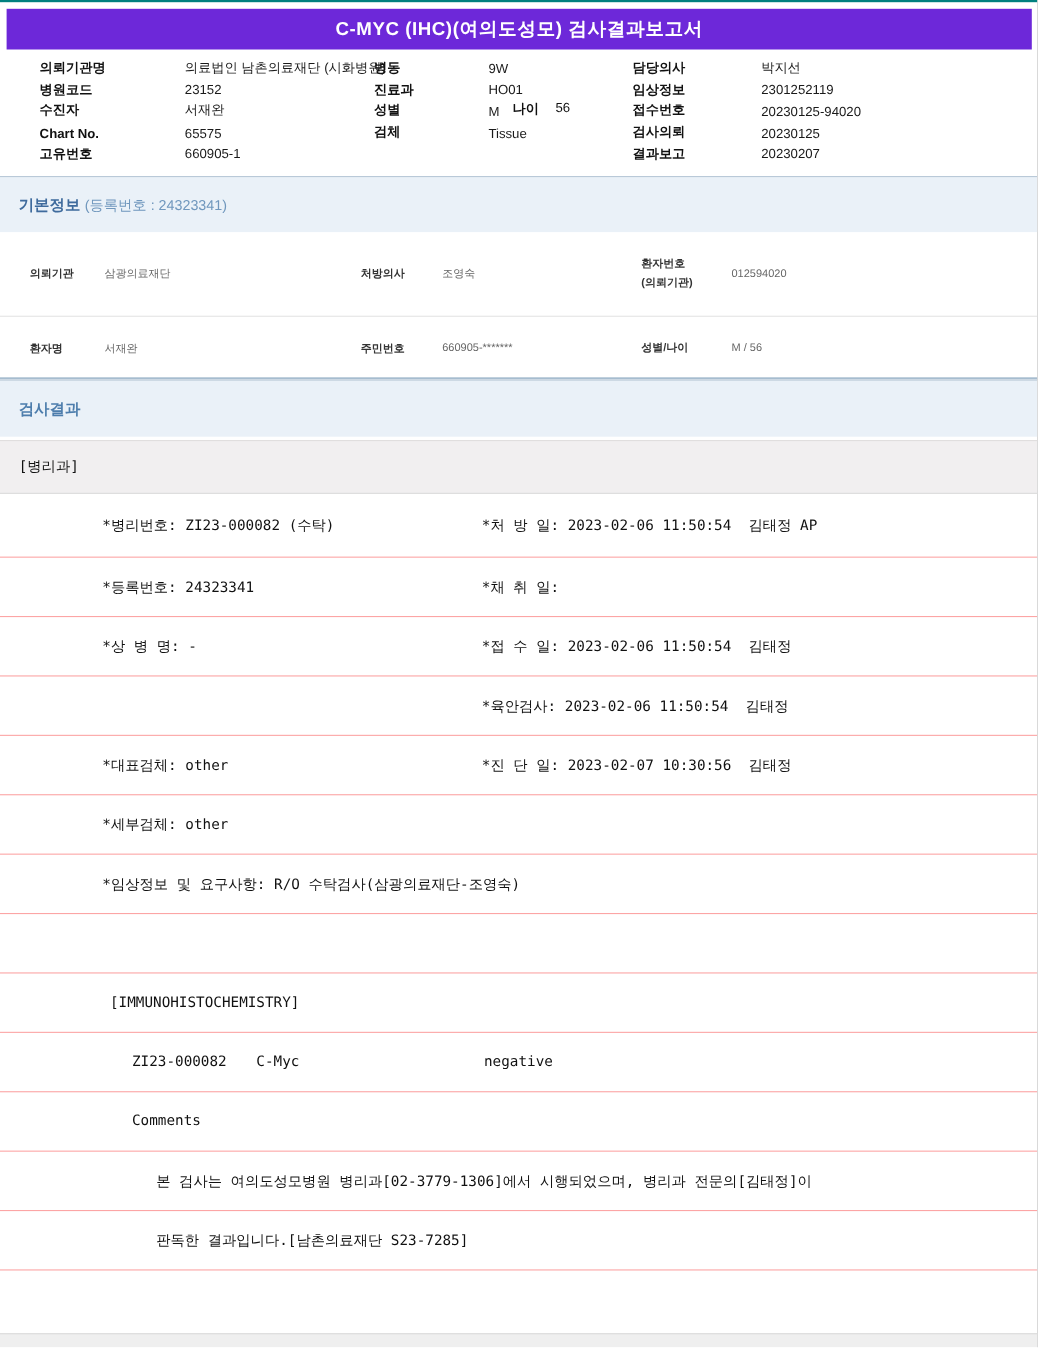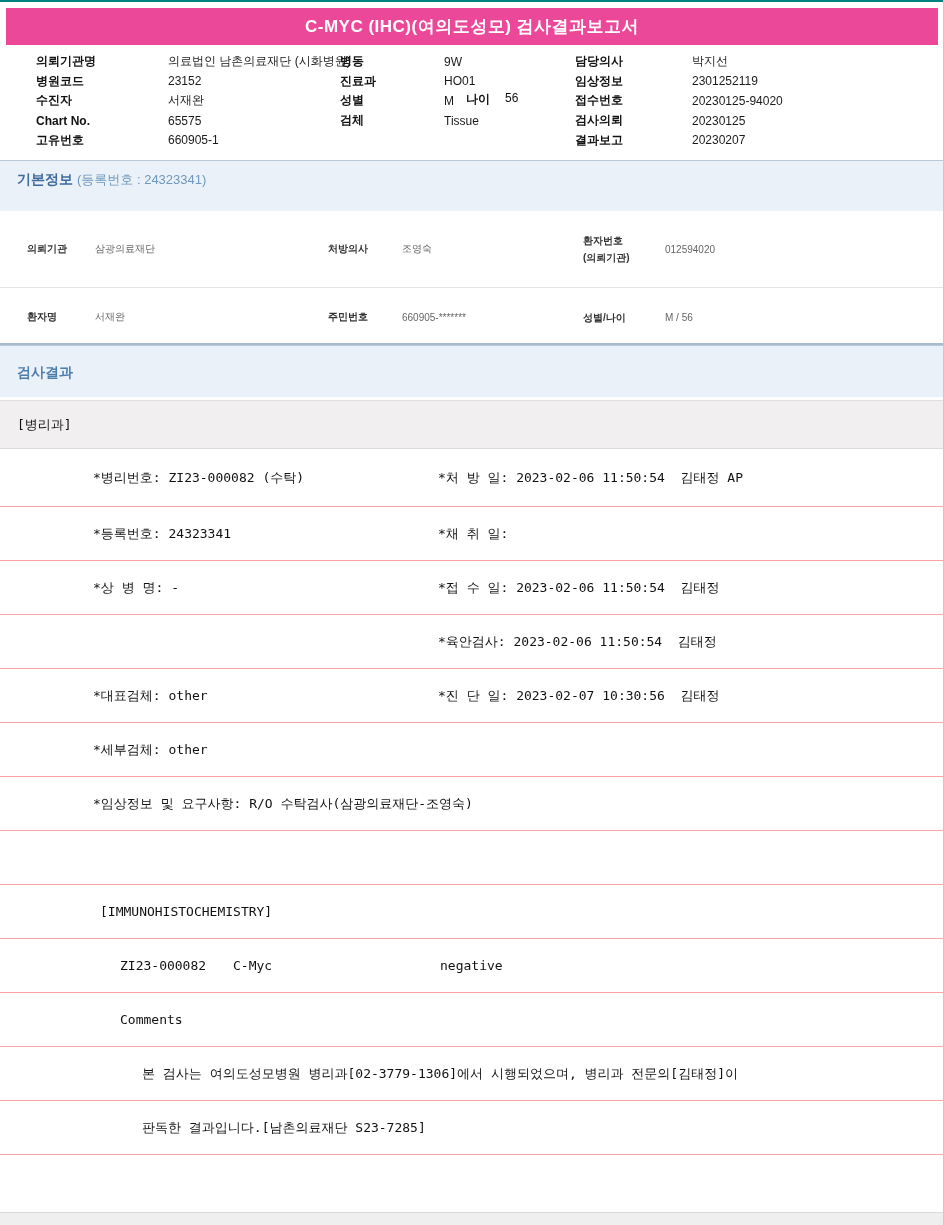--- a/index.html
+++ b/index.html
@@ -2,21 +2,21 @@
 <html lang="ko"><head>
 <meta charset="utf-8">
 <style>
   html,body{margin:0;padding:0;background:#fff;}
   .page{position:relative;width:944px;height:1225px;background:#fff;overflow:hidden;
         font-family:"Liberation Sans","DejaVu Sans",sans-serif;color:#111;
         border-right:1px solid #c9c9c9;box-sizing:border-box;}
 
   
   .top-edge{position:absolute;top:0;left:0;width:100%;height:2px;background:#00807f;}
-  .title-bar{position:absolute;top:8px;left:6px;width:932px;height:37px;background:#ec4899;
+  .title-bar{position:absolute;top:8px;left:6px;width:932px;height:37px;background:#6d28d9;
              color:#fff;font-size:17px;font-weight:bold;text-align:center;line-height:37px;
              letter-spacing:.5px;}
 
   
   .hdr{position:absolute;top:52px;left:0;width:100%;height:108px;font-size:12px;}
   .hgroup{position:absolute;top:0;}
   .g-left{left:36px;}
   .g-mid{left:340px;}
   .g-right{left:575px;}
   .hrow{height:19.6px;display:flex;align-items:center;}
@@ -24,21 +24,21 @@
   .g-left .hlabel{width:100px;}
   .g-mid .hlabel{width:72px;}
   .g-right .hlabel{width:85px;}
   .hvalue{color:#1a1a1a;margin-left:32px;}
   .age-label{position:absolute;left:466px;top:39px;font-weight:bold;}
   .age-value{position:absolute;left:505px;top:39px;}
 
   
   .band{position:absolute;left:0;width:100%;background:#eaf1f8;border-top:1px solid #b9c9d8;
         box-sizing:border-box;}
-  .band-basic{top:160px;height:51px;line-height:36px;}
+  .band-basic{top:160px;height:51px;line-height:50px;}
   .band-result{top:345px;height:52px;line-height:51px;}
   .band-title{margin-left:17px;font-size:14px;font-weight:bold;color:#3f6b9d;}
   .band-sub{color:#7097bd;font-weight:normal;font-size:13px;margin-left:4px;}
   .band-result .band-title{color:#4d7dac;}
 
   
   .info{position:absolute;top:211px;left:0;width:100%;height:134px;
         border-bottom:2px solid #a6bccf;box-sizing:border-box;font-size:10px;}
   .irow{position:relative;}
   .irow1{height:76px;}

